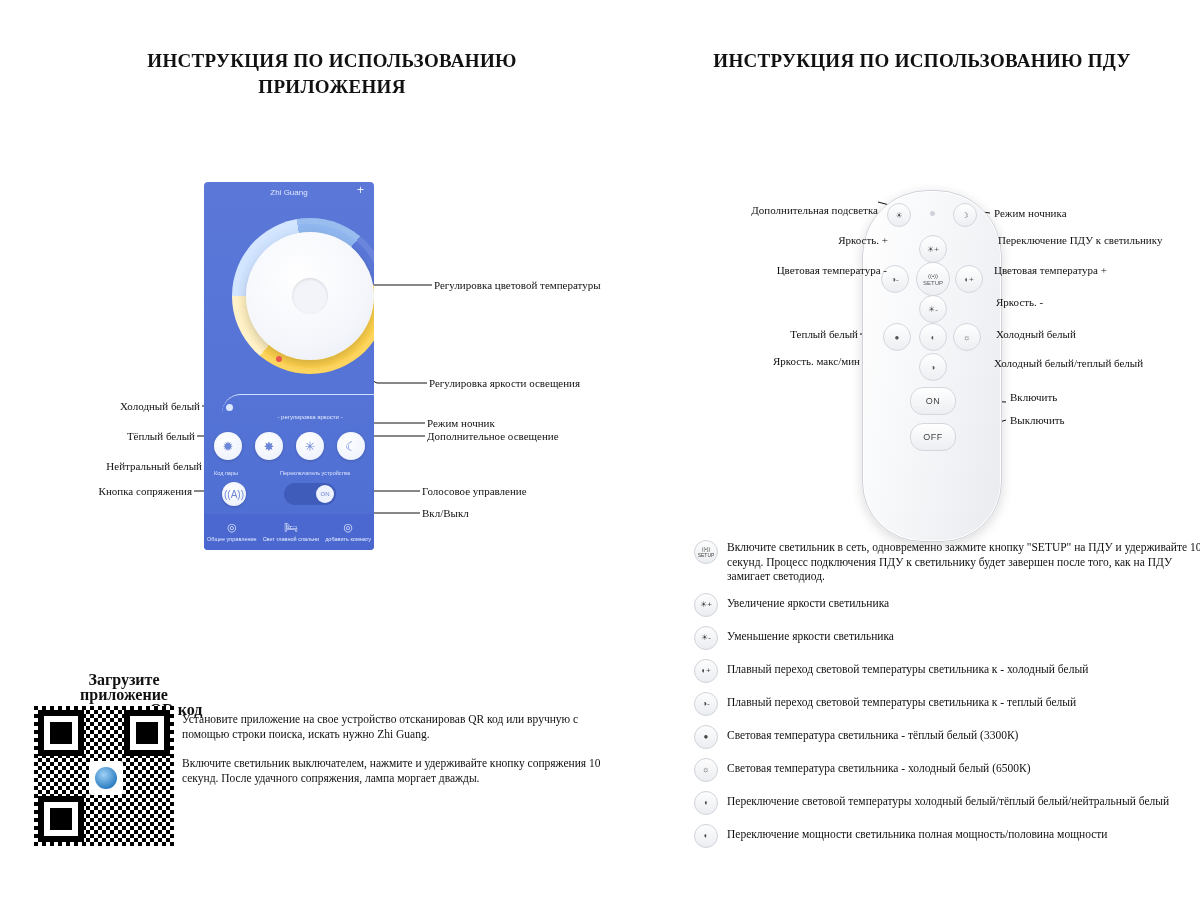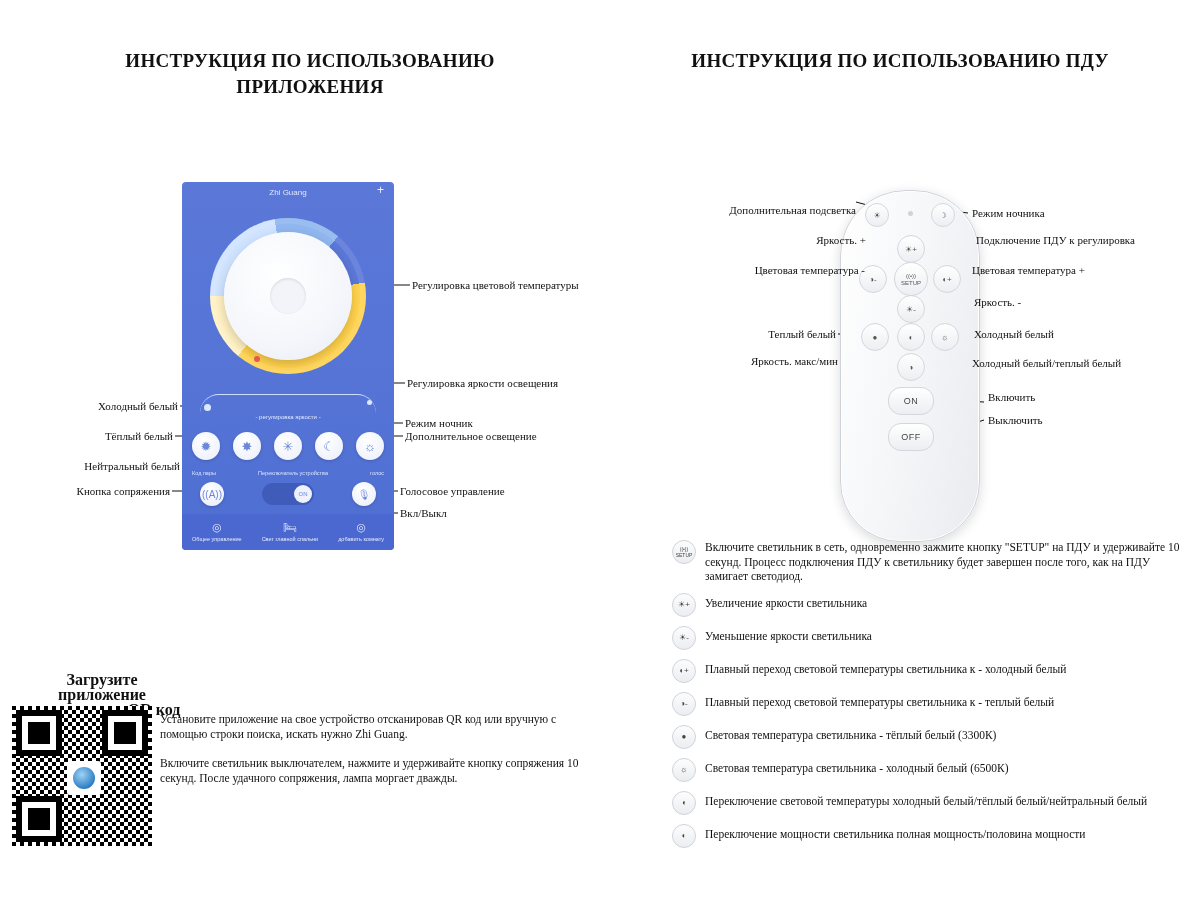--- a/index.html
+++ b/index.html
@@ -4,37 +4,37 @@
 <style>
   html,body{margin:0;padding:0;}
   body{
     width:1200px;height:900px;
     background:#ffffff;
     font-family:"Liberation Serif", serif;
     color:#111;
     position:relative;
     overflow:hidden;
   }
-  .page{position:absolute;inset:0;}
+  .page{position:absolute;inset:0;margin-left:22px;}
 
   
   .h-left{
     position:absolute;left:60px;top:48px;width:500px;
     text-align:center;font-size:19px;font-weight:bold;line-height:26px;
     letter-spacing:.3px;
   }
   .h-right{
     position:absolute;left:640px;top:48px;width:520px;
     text-align:center;font-size:19px;font-weight:bold;line-height:26px;
     letter-spacing:.3px;
   }
 
   
   .phone{
-    position:absolute;left:182px;top:182px;width:212px;height:368px;
+    position:absolute;left:182px;top:182px;width:170px;height:368px;
     background:linear-gradient(180deg,#5b78d8 0%,#5574d6 55%,#4f6ed2 100%);
     border-radius:4px;overflow:hidden;
   }
   .phone .appbar{
     height:20px;display:flex;align-items:center;justify-content:center;
     position:relative;color:#dfe6ff;font-size:8px;font-family:"Liberation Sans",sans-serif;
   }
   .phone .appbar .plus{
     position:absolute;right:10px;top:2px;color:#eef2ff;font-size:12px;line-height:12px;
   }
@@ -319,21 +319,21 @@
     <div class="rbtn pill" style="left:47px;top:232px;">OFF</div>
   </div>
 
   <div class="lbl r" style="left:680px;top:203px;width:176px;font-family:Liberation Serif, serif;">Дополнительная подсветка</div>
   <div class="lbl r" style="left:700px;top:233px;width:166px;">Яркость. +</div>
   <div class="lbl r" style="left:690px;top:263px;width:175px;">Цветовая температура -</div>
   <div class="lbl r" style="left:700px;top:327px;width:136px;">Теплый белый</div>
   <div class="lbl r" style="left:690px;top:354px;width:148px;">Яркость. макс/мин</div>
 
   <div class="lbl" style="left:972px;top:206px;">Режим ночника</div>
-  <div class="lbl" style="left:976px;top:233px;">Подключение ПДУ к регулировка</div>
+  <div class="lbl" style="left:976px;top:233px;">Переключение ПДУ к светильнику</div>
   <div class="lbl" style="left:972px;top:263px;">Цветовая температура +</div>
   <div class="lbl" style="left:974px;top:295px;">Яркость. -</div>
   <div class="lbl" style="left:974px;top:327px;">Холодный белый</div>
   <div class="lbl" style="left:972px;top:356px;">Холодный белый/теплый белый</div>
   <div class="lbl" style="left:988px;top:390px;">Включить</div>
   <div class="lbl" style="left:988px;top:413px;">Выключить</div>
 
   <div class="legend">
     <div class="legend-row">
       <div class="legend-ico setup">

